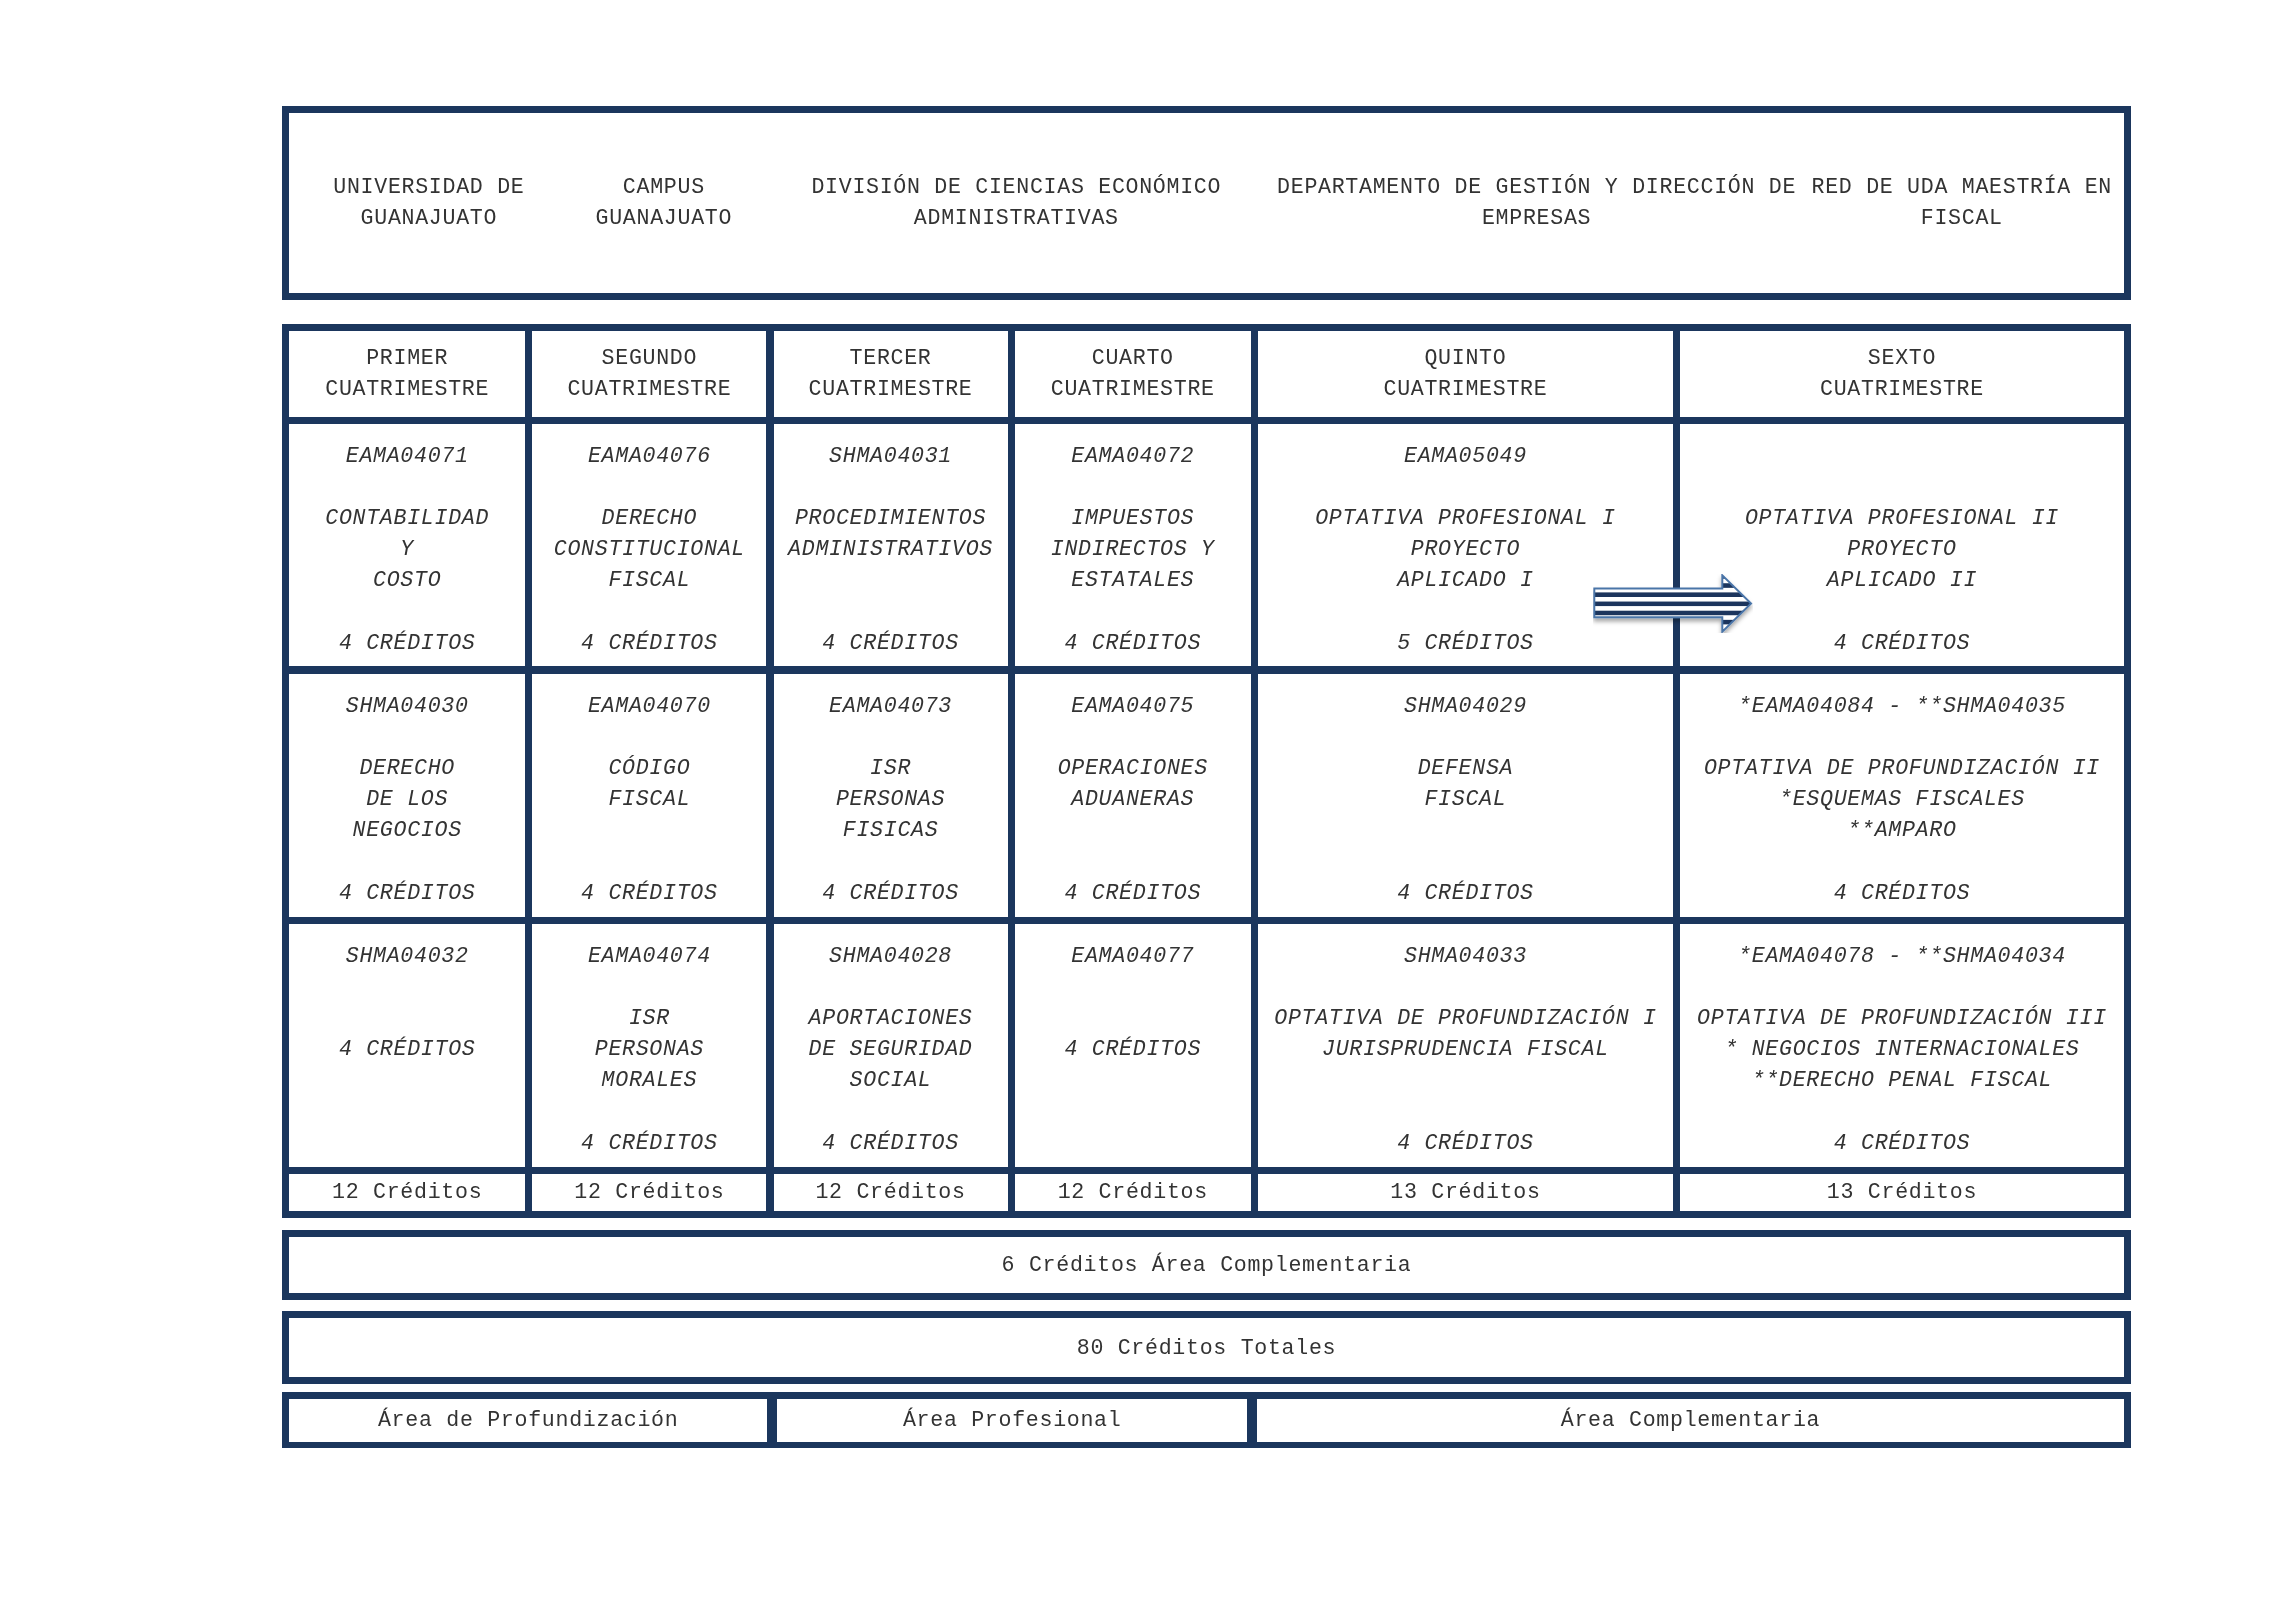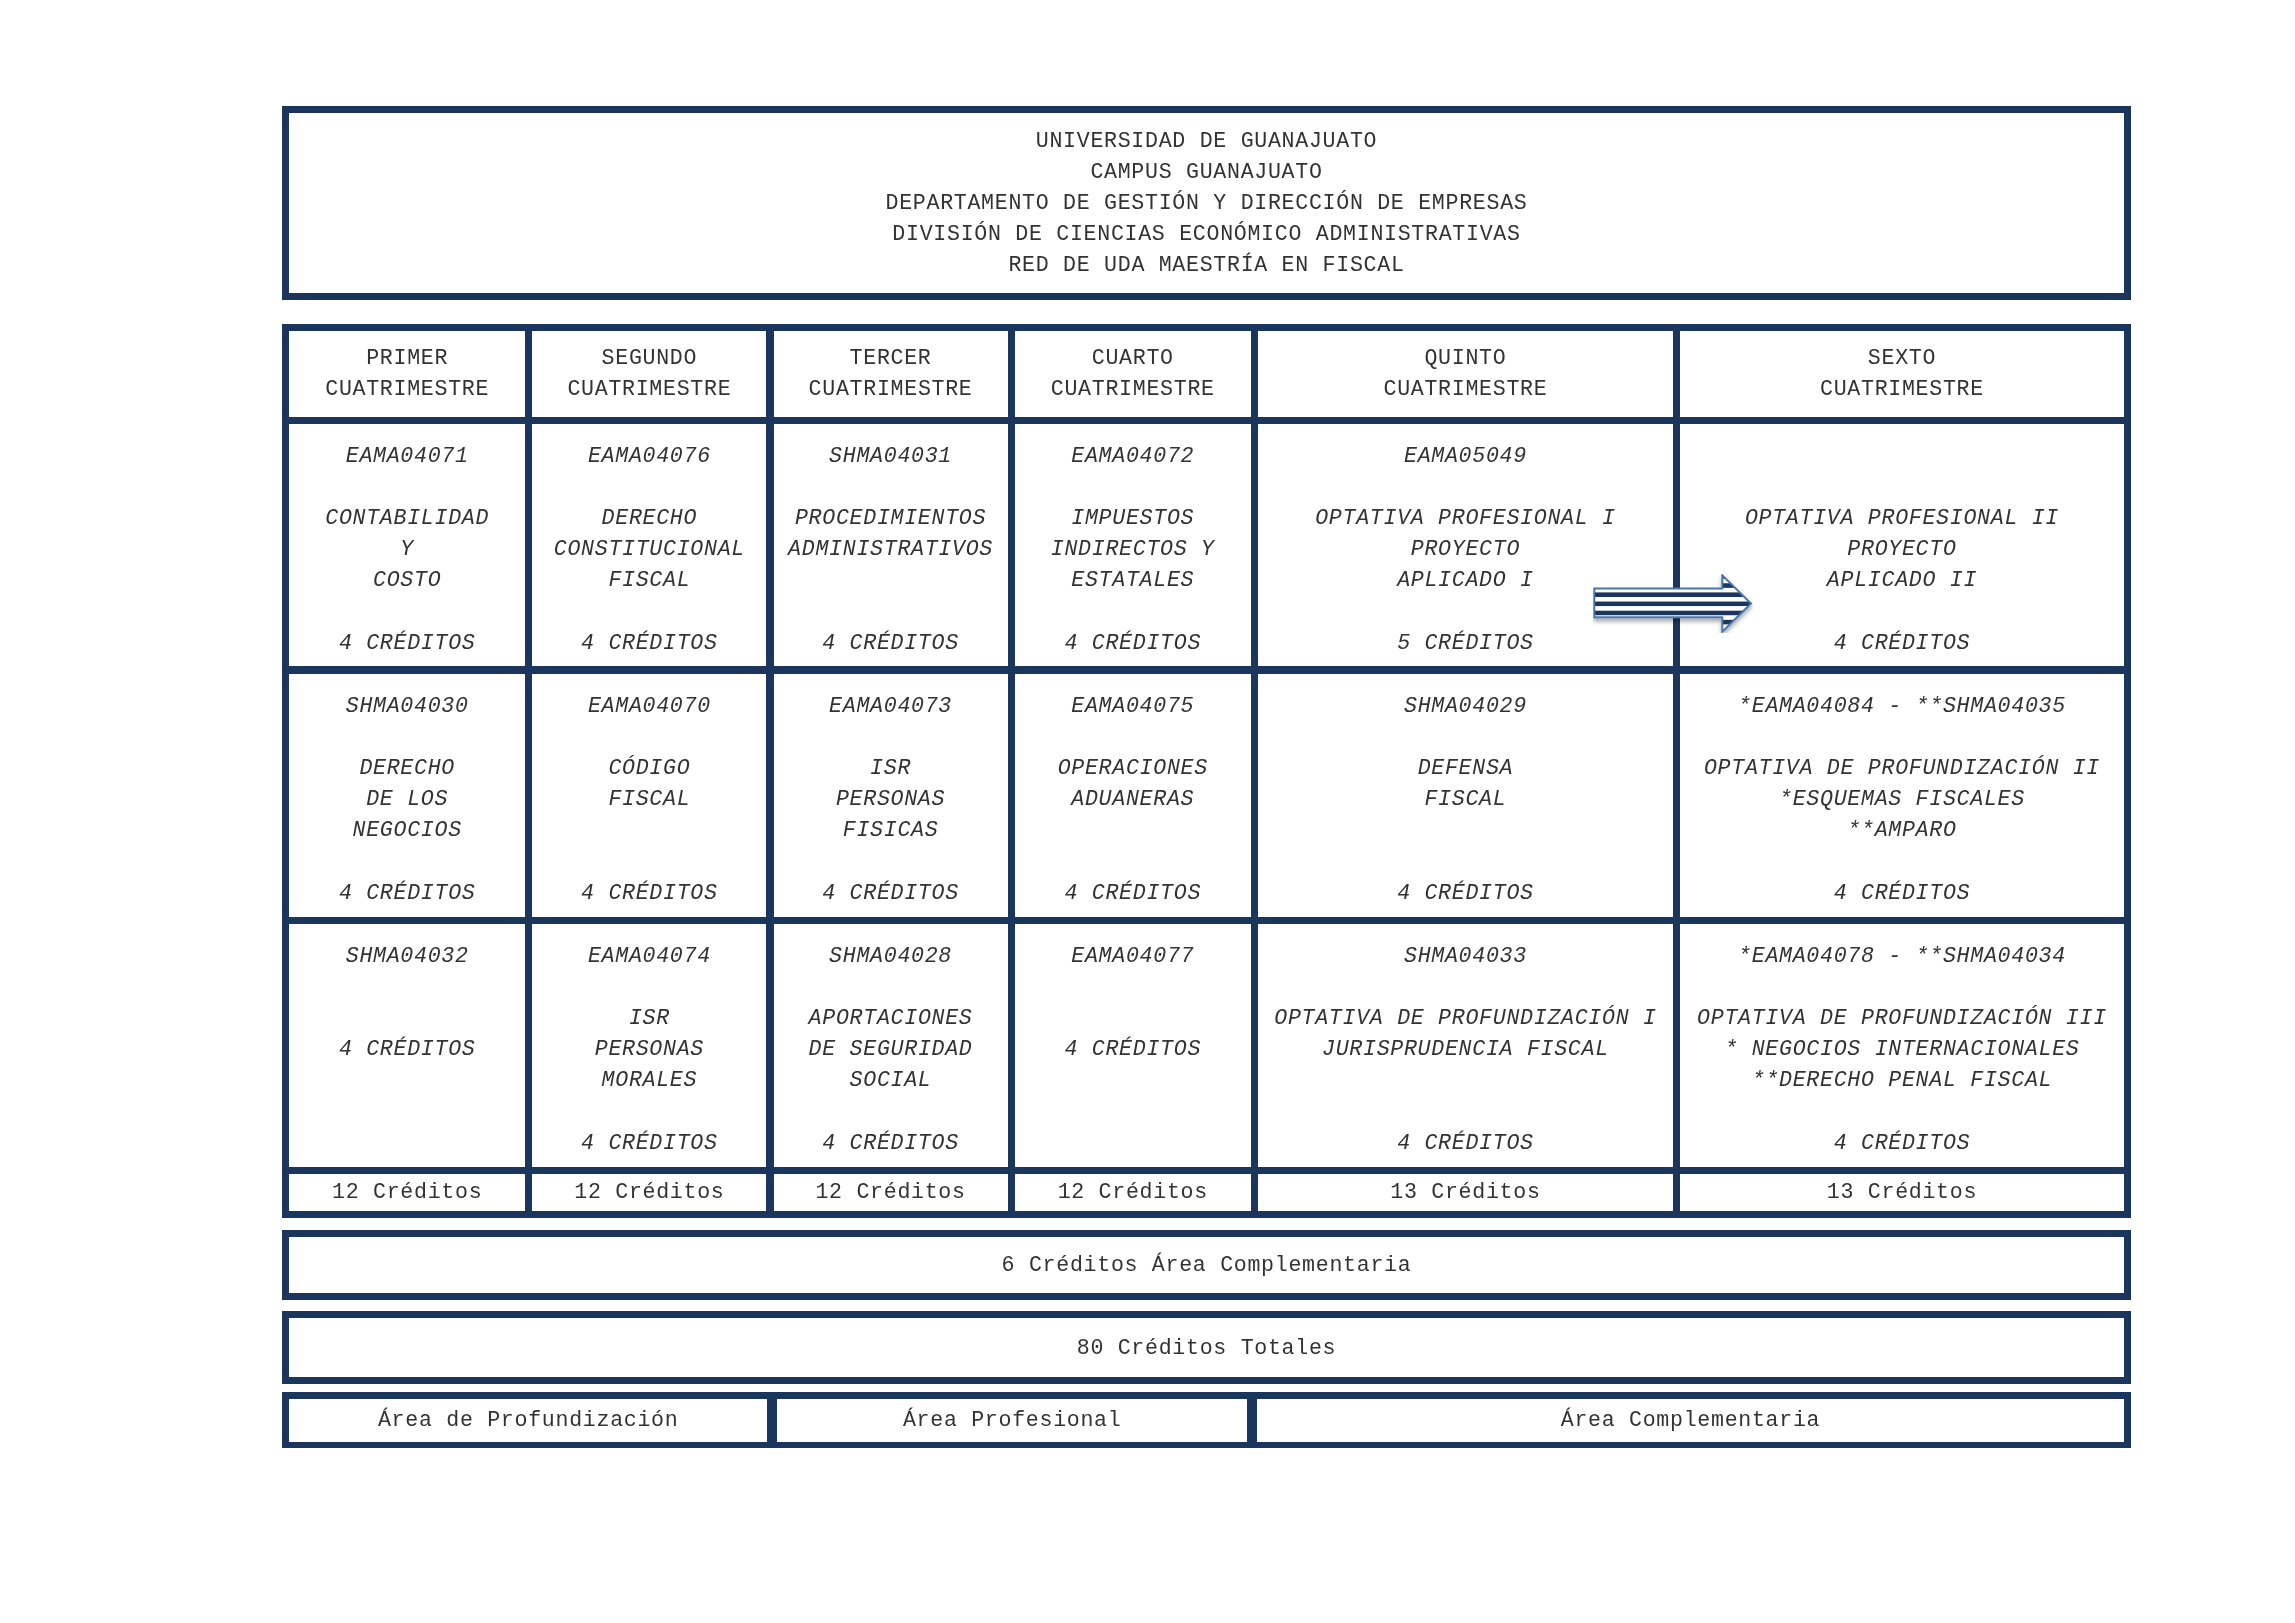--- a/index.html
+++ b/index.html
@@ -1,19 +1,19 @@
 <!DOCTYPE html>
 <html style="font-size:10.5px"><head>
 <meta charset="utf-8">
 <style>
   html, body { margin:0; padding:0; background:#ffffff; }
   body { width:2295px; height:1623px; position:relative; overflow:hidden;
          font-family:"Liberation Mono","DejaVu Sans Mono",monospace; color:#333333; }
   .box { position:absolute; box-sizing:border-box; border:7.2px solid #1b365d; background:#fff; }
-  .center { display:flex; flex-direction:column; align-items:center; justify-content:center; text-align:center; }
+  .center { display:flex; flex-direction:row; align-items:center; justify-content:center; text-align:center; }
   .hdr-line { font-size:21.6px; line-height:31px; letter-spacing:0.7px; }
   .grid { position:absolute; left:282px; top:324px; width:1849px; height:894px;
           box-sizing:border-box; background:#1b365d; padding:7.2px;
           display:grid;
           grid-template-columns: 236px 234px 234px 236px 415px 1 fr;
           gap:7.2px; }
   .cell { background:#fff; display:flex; flex-direction:column; align-items:center;
           text-align:center; font-size:21.6px; line-height:31px; letter-spacing:0.7px; white-space:pre; }
   .cell.head { justify-content:center; }
   .cell.course { justify-content:flex-start; padding-top:17px;font-style:italic; }
@@ -28,22 +28,22 @@
               grid-template-columns: 478px 470px 1fr; gap:10px; }
   .area-cell { background:#fff; display:flex; align-items:center; justify-content:center; font-size:21.6px; letter-spacing:0.7px; }
   .arrow { position:absolute; left:1593px; top:574px; width:160px; height:59px; }
 </style>
 </head>
 <body>
 
 <div class="box center" style="left:282px; top:106px; width:1849px; height:194px;">
   <div class="hdr-line">UNIVERSIDAD DE GUANAJUATO</div>
   <div class="hdr-line">CAMPUS GUANAJUATO</div>
+  <div class="hdr-line">DIVISIÓN DE CIENCIAS ECONÓMICO ADMINISTRATIVAS</div>
   <div class="hdr-line">DEPARTAMENTO DE GESTIÓN Y DIRECCIÓN DE EMPRESAS</div>
-  <div class="hdr-line">DIVISIÓN DE CIENCIAS ECONÓMICO ADMINISTRATIVAS</div>
   <div class="hdr-line">RED DE UDA MAESTRÍA EN FISCAL</div>
 </div>
 
 <div class="grid" style="grid-template-columns:236px 234px 234px 236px 415px 1fr; grid-template-rows:86px 242px 243px 243px 37px;">
 
   <div class="cell head"><span>PRIMER</span><span>CUATRIMESTRE</span></div>
   <div class="cell head"><span>SEGUNDO</span><span>CUATRIMESTRE</span></div>
   <div class="cell head"><span>TERCER</span><span>CUATRIMESTRE</span></div>
   <div class="cell head"><span>CUARTO</span><span>CUATRIMESTRE</span></div>
   <div class="cell head"><span>QUINTO</span><span>CUATRIMESTRE</span></div>

